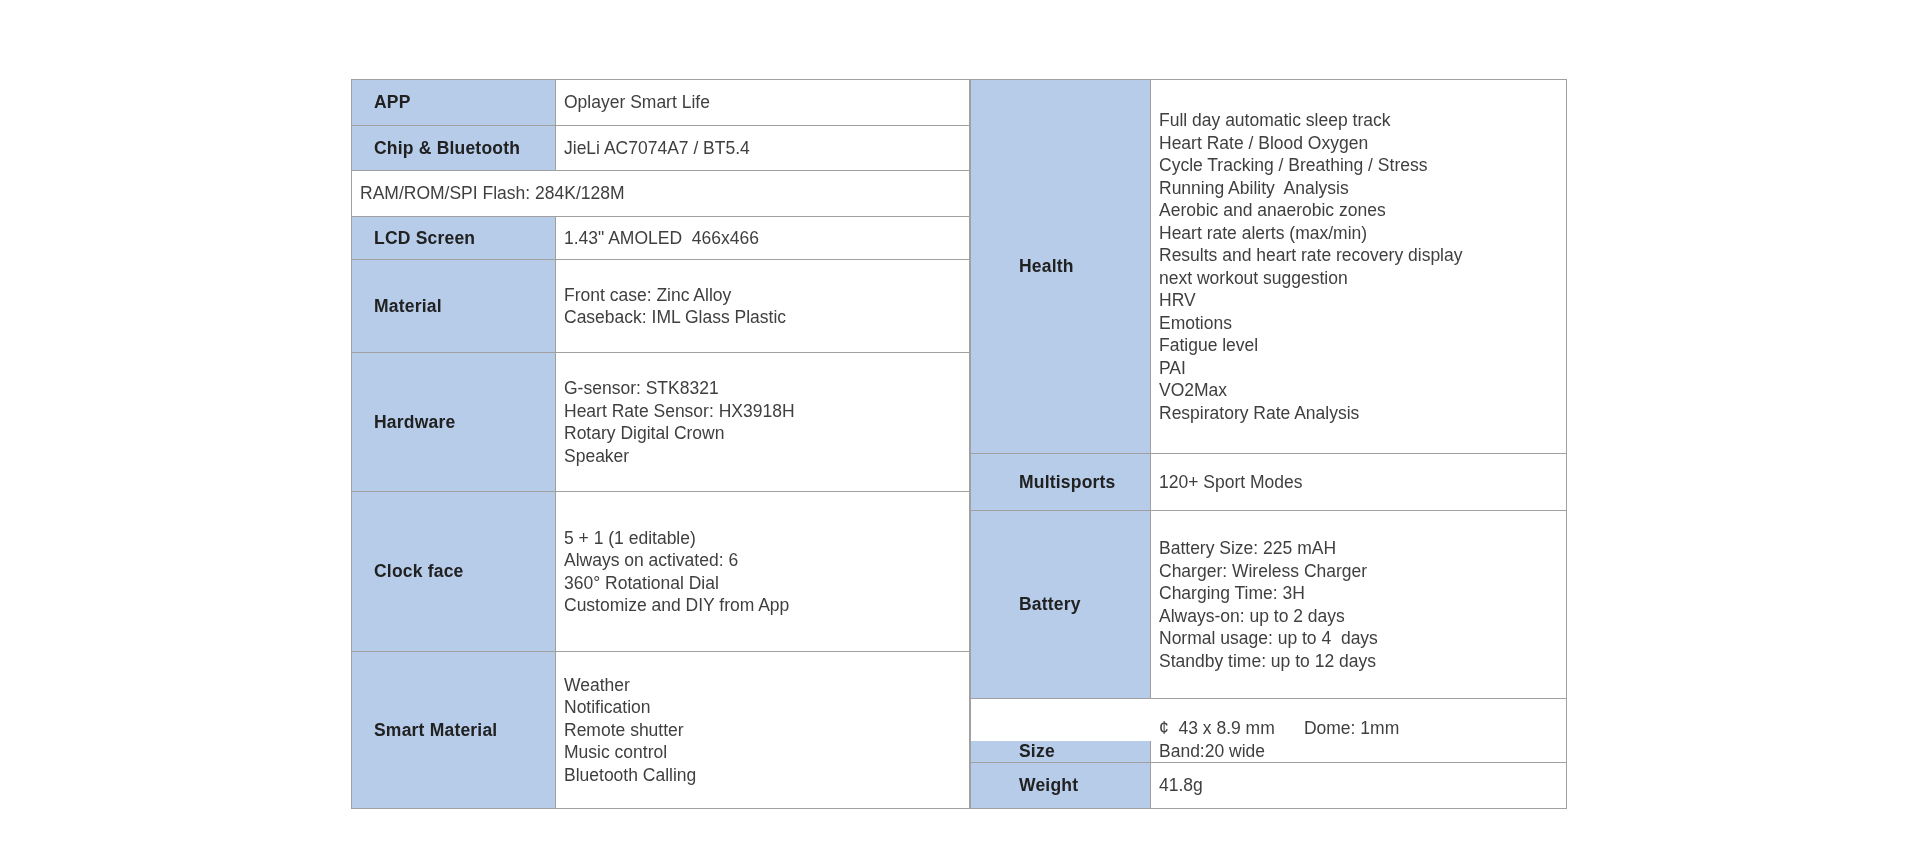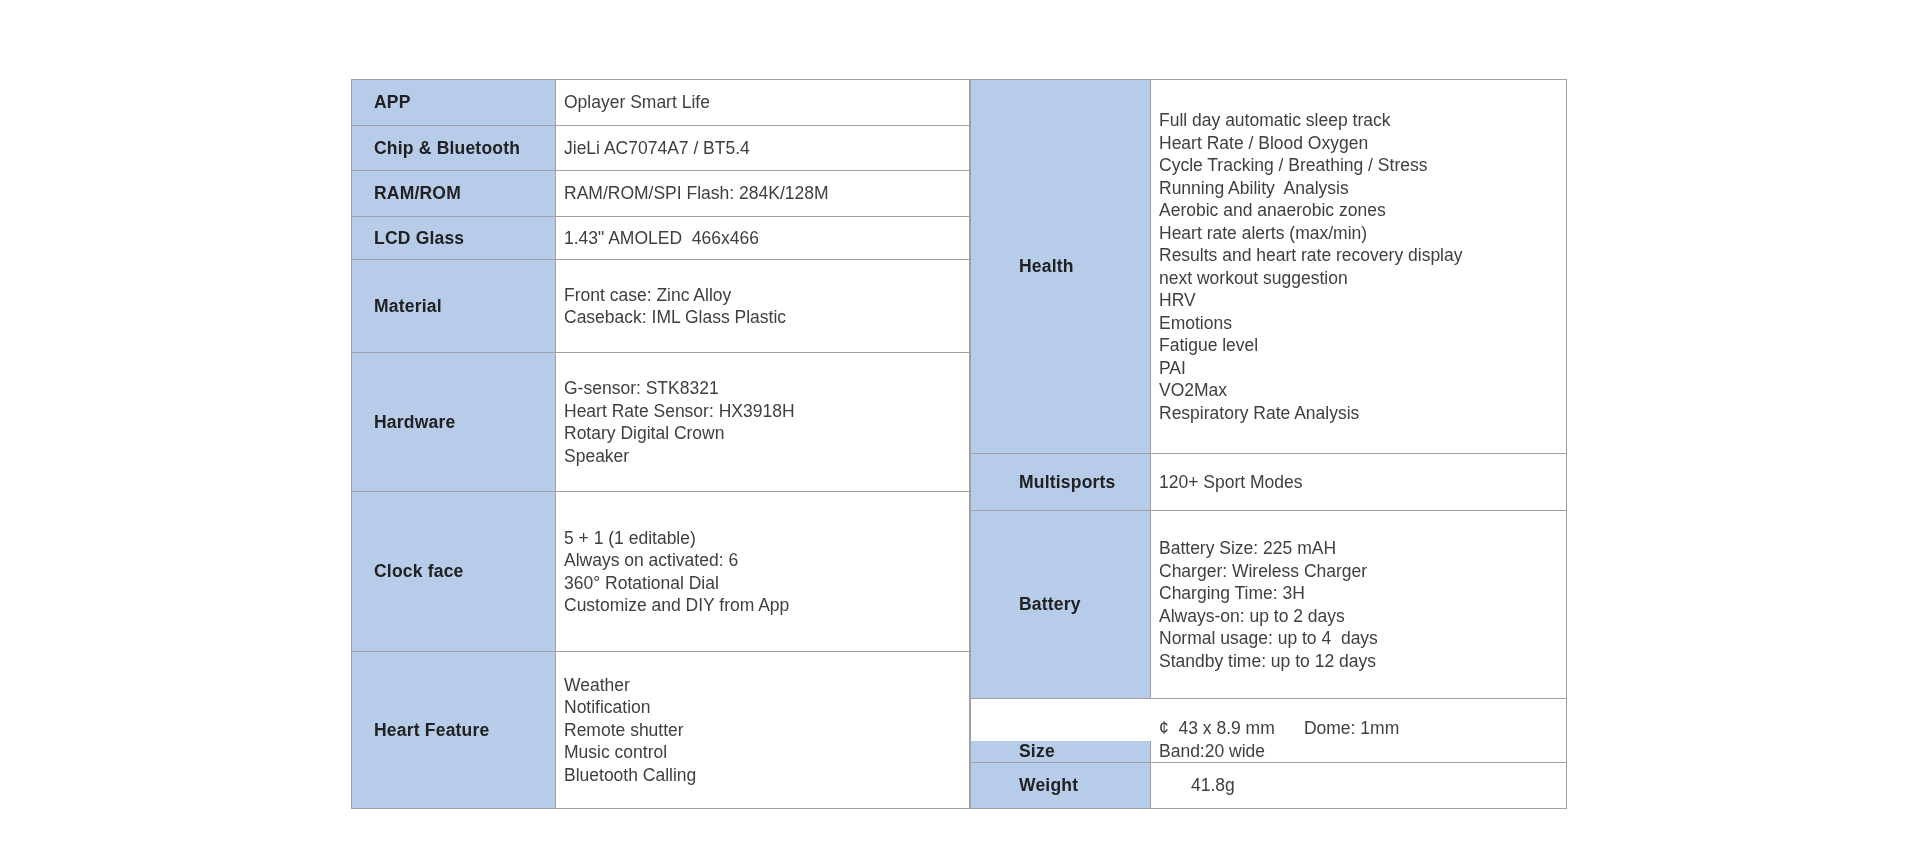--- a/index.html
+++ b/index.html
@@ -65,25 +65,24 @@
   <div class="spec-table left-table" style="left: 351px; top: 79px; width: 619px;">
     <div class="row" style="height: 45px;">
       <div class="cell lbl">APP</div>
       <div class="cell val">Oplayer Smart Life</div>
     </div>
     <div class="row" style="height: 45px;">
       <div class="cell lbl">Chip &amp; Bluetooth</div>
       <div class="cell val">JieLi AC7074A7 / BT5.4</div>
     </div>
     <div class="row" style="height: 46px;">
-      <div class="cell lbl">RAM/ROM</div>
       <div class="cell val">RAM/ROM/SPI Flash: 284K/128M</div>
     </div>
     <div class="row" style="height: 43px;">
-      <div class="cell lbl">LCD Glass</div>
+      <div class="cell lbl">LCD Screen</div>
       <div class="cell val">1.43" AMOLED  466x466</div>
     </div>
     <div class="row" style="height: 93px;">
       <div class="cell lbl">Material</div>
       <div class="cell val">Front case: Zinc Alloy
 Caseback: IML Glass Plastic</div>
     </div>
     <div class="row" style="height: 139px;">
       <div class="cell lbl">Hardware</div>
       <div class="cell val">G-sensor: STK8321
@@ -92,21 +91,21 @@
 Speaker</div>
     </div>
     <div class="row" style="height: 160px;">
       <div class="cell lbl">Clock face</div>
       <div class="cell val">5 + 1 (1 editable)
 Always on activated: 6
 360° Rotational Dial
 Customize and DIY from App</div>
     </div>
     <div class="row" style="height: 157px;">
-      <div class="cell lbl">Heart Feature</div>
+      <div class="cell lbl">Smart Material</div>
       <div class="cell val">Weather
 Notification
 Remote shutter
 Music control
 Bluetooth Calling</div>
     </div>
   </div>
 
   <div class="spec-table right-table" style="left: 970px; top: 79px; width: 597px;">
     <div class="row" style="height: 373px;">
@@ -137,19 +136,19 @@
 Charging Time: 3H
 Always-on: up to 2 days
 Normal usage: up to 4  days
 Standby time: up to 12 days</div>
     </div>
     <div class="row" style="height: 64px; align-items: flex-end;">
       <div class="cell lbl">Size</div>
       <div class="cell val">¢  43 x 8.9 mm      Dome: 1mm
 Band:20 wide</div>
     </div>
-    <div class="row" style="height: 46px; gap: 32px;">
+    <div class="row" style="height: 46px;">
       <div class="cell lbl">Weight</div>
       <div class="cell val">41.8g</div>
     </div>
   </div>
 
 </div>
 
 </body></html>

